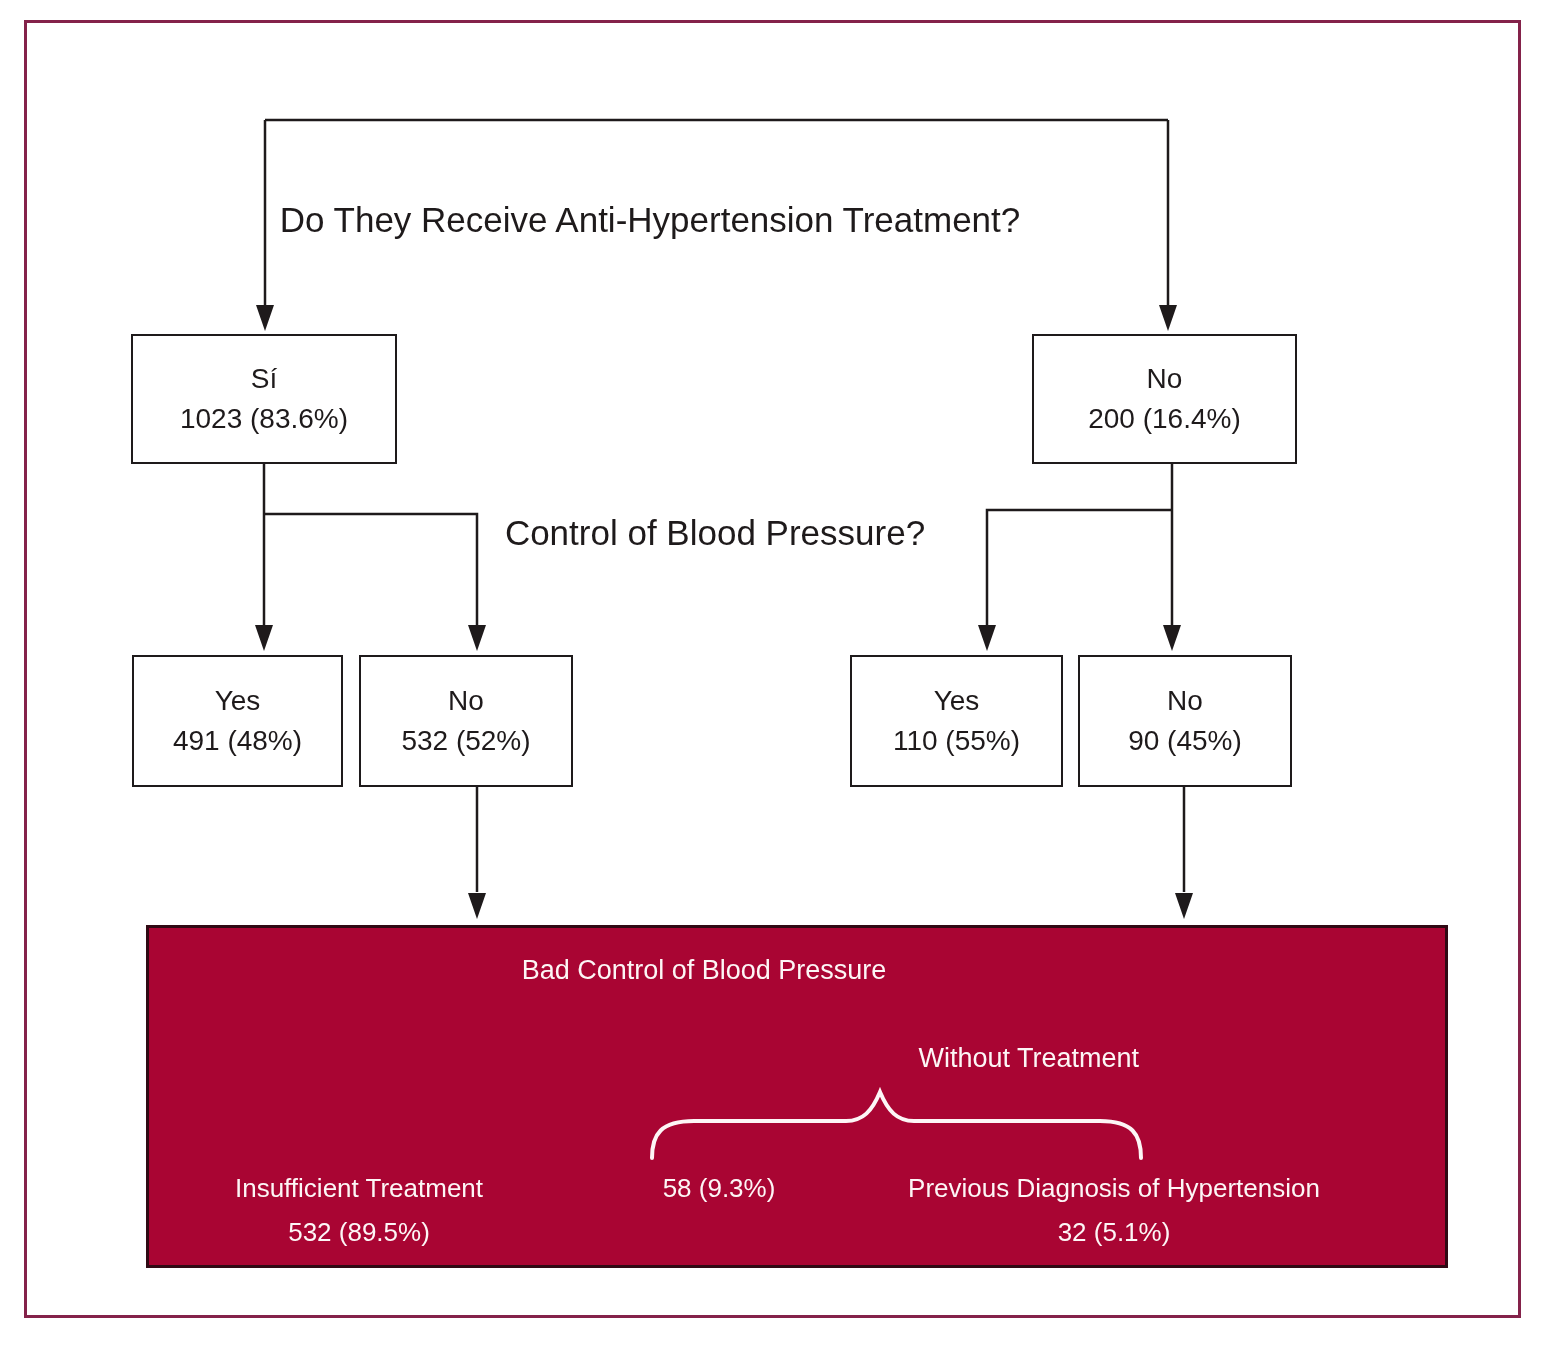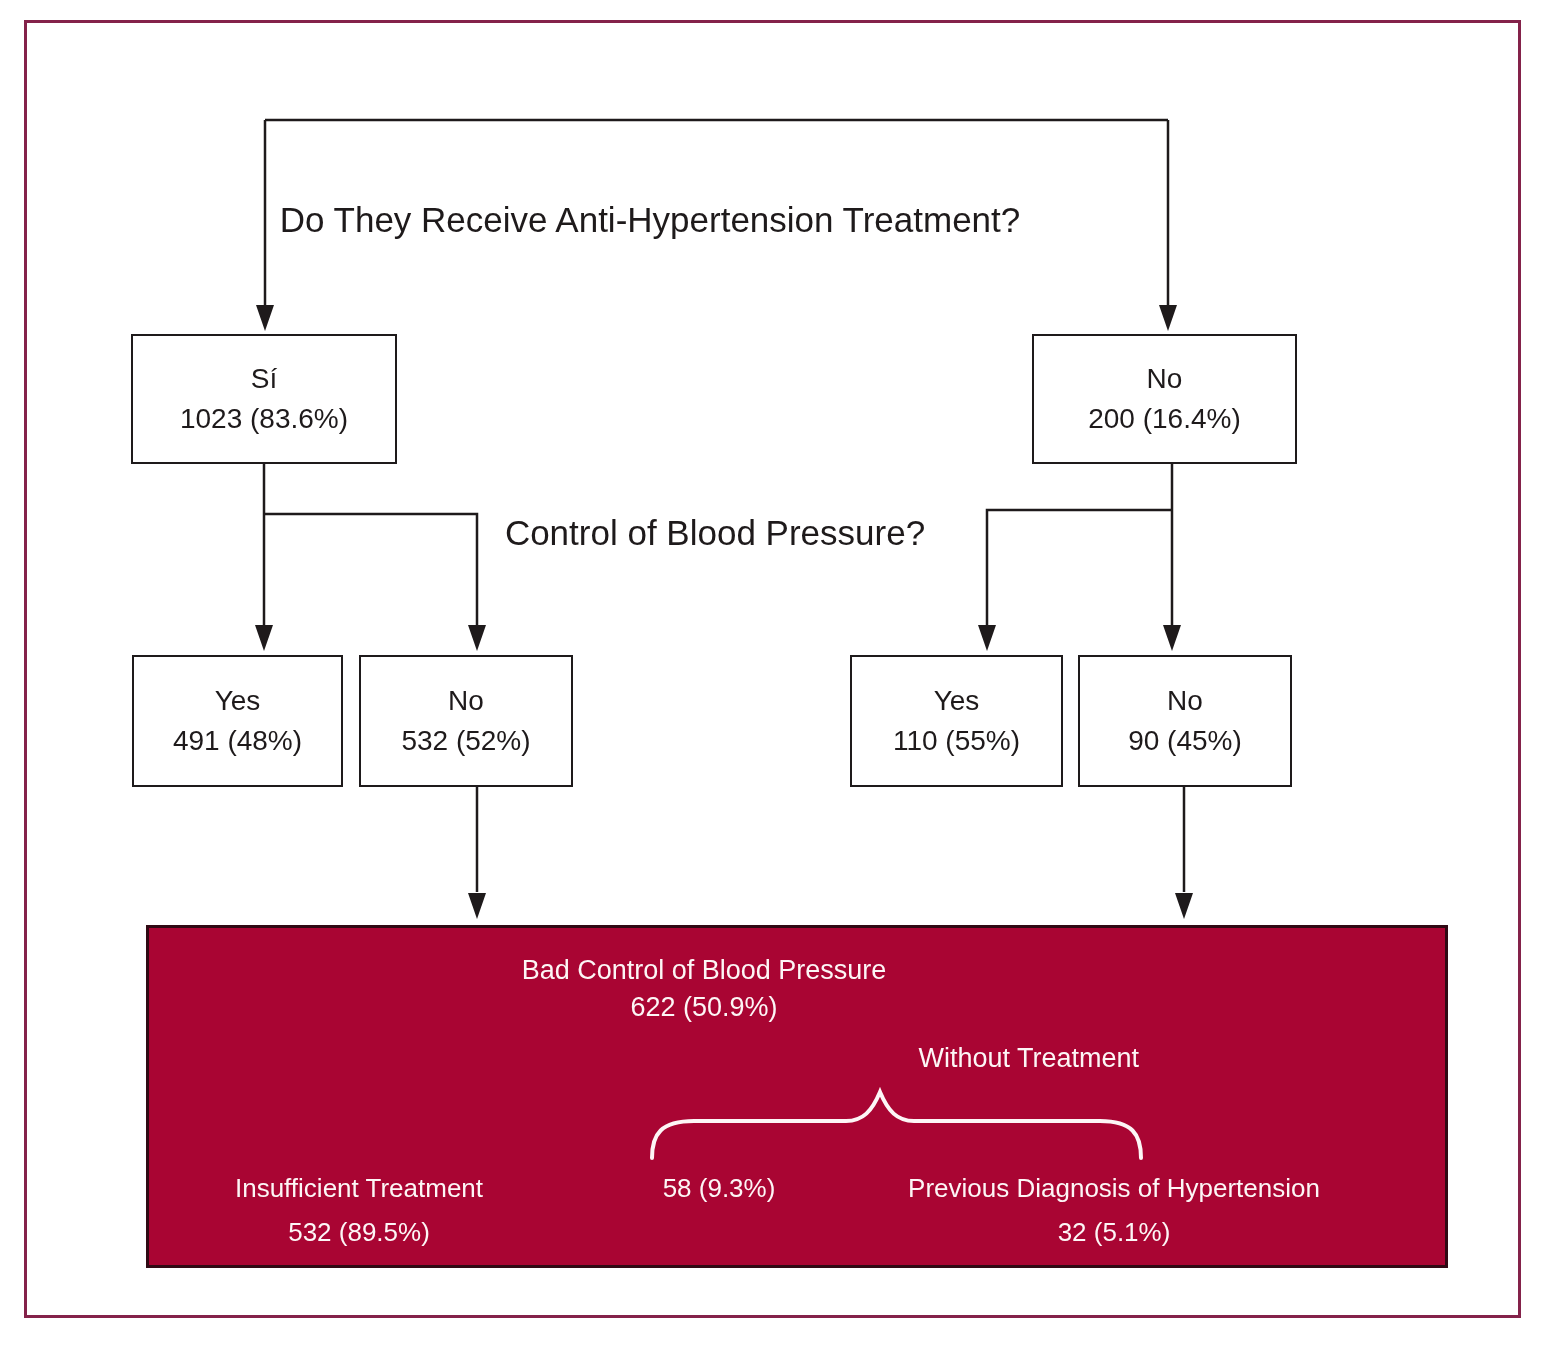--- a/index.html
+++ b/index.html
@@ -155,21 +155,20 @@
   </div>
 
   <div class="node" style="left:1078px; top:655px; width:214px; height:132px;">
     <span>No</span>
     <span>90 (45%)</span>
   </div>
 
   <div class="outcome">
     <div class="outcome-title">
       <span style="display:block;">Bad Control of Blood Pressure</span>
-      <span style="display:block;">622 (50.9%)</span>
     </div>
     <div class="wt-label">Without Treatment</div>
 
     <div class="group" style="left:0px; width:420px;text-align:center;">
       <span>Insufficient Treatment</span>
       <span>532 (89.5%)</span>
     </div>
     <div class="group" style="left:390px; width:360px;">
       <span>58 (9.3%)</span>
     </div>

